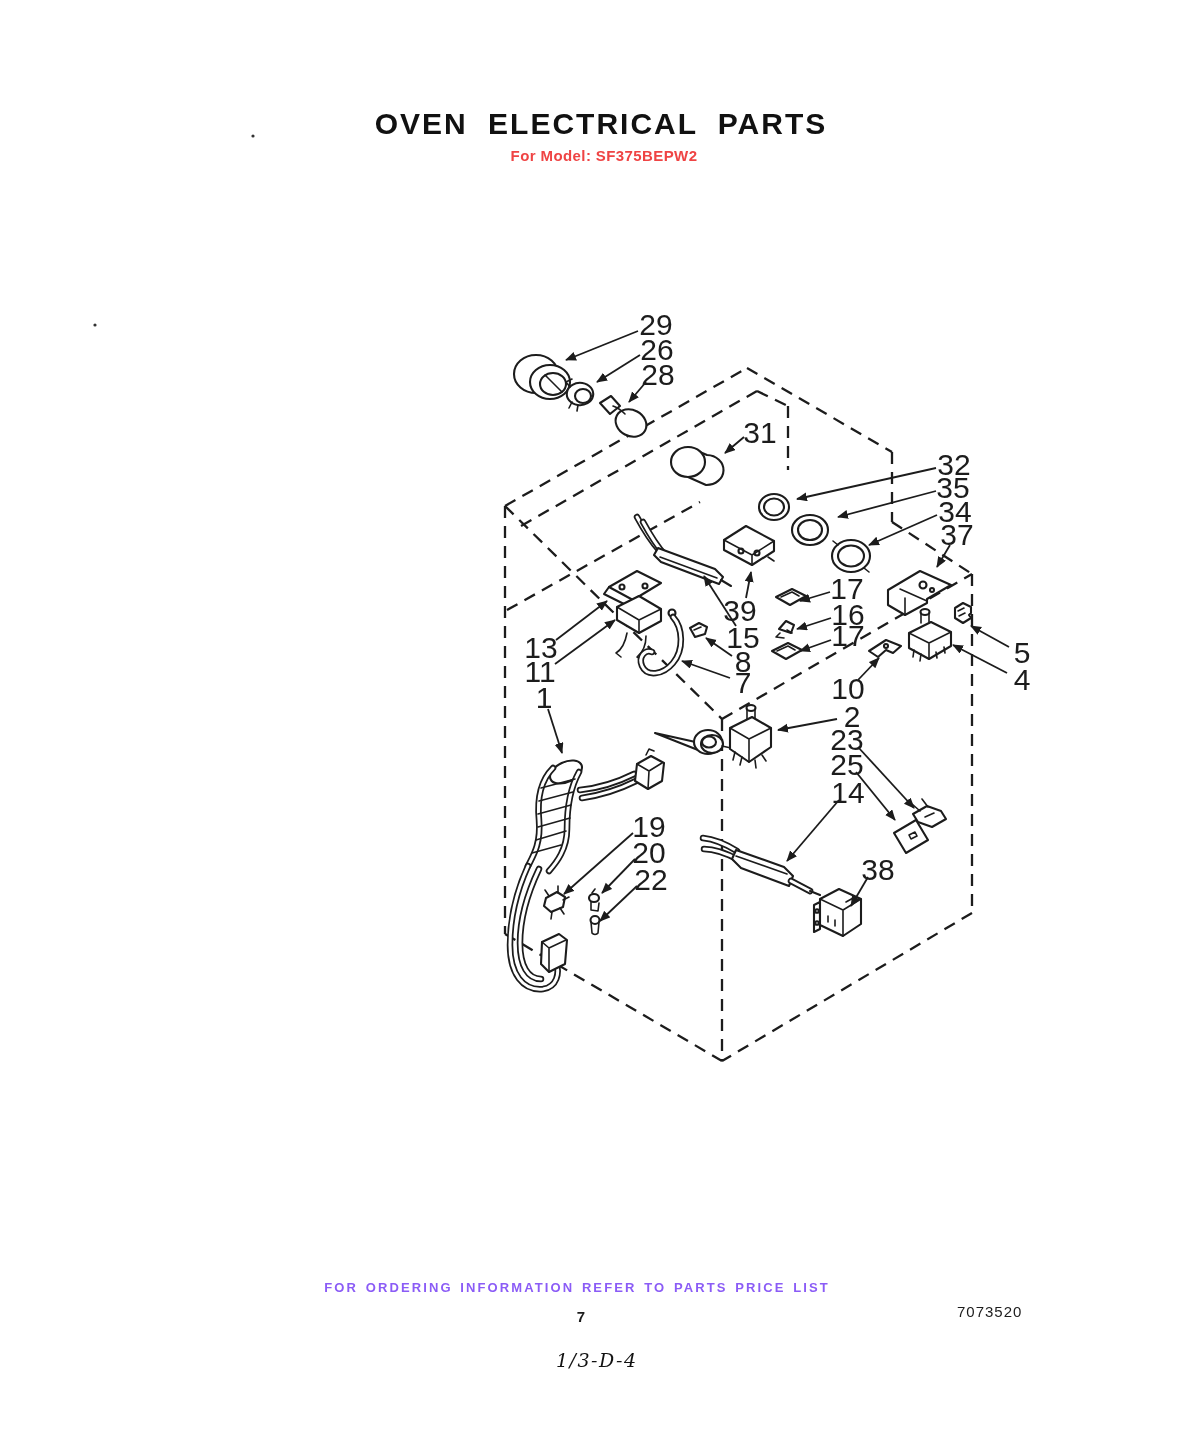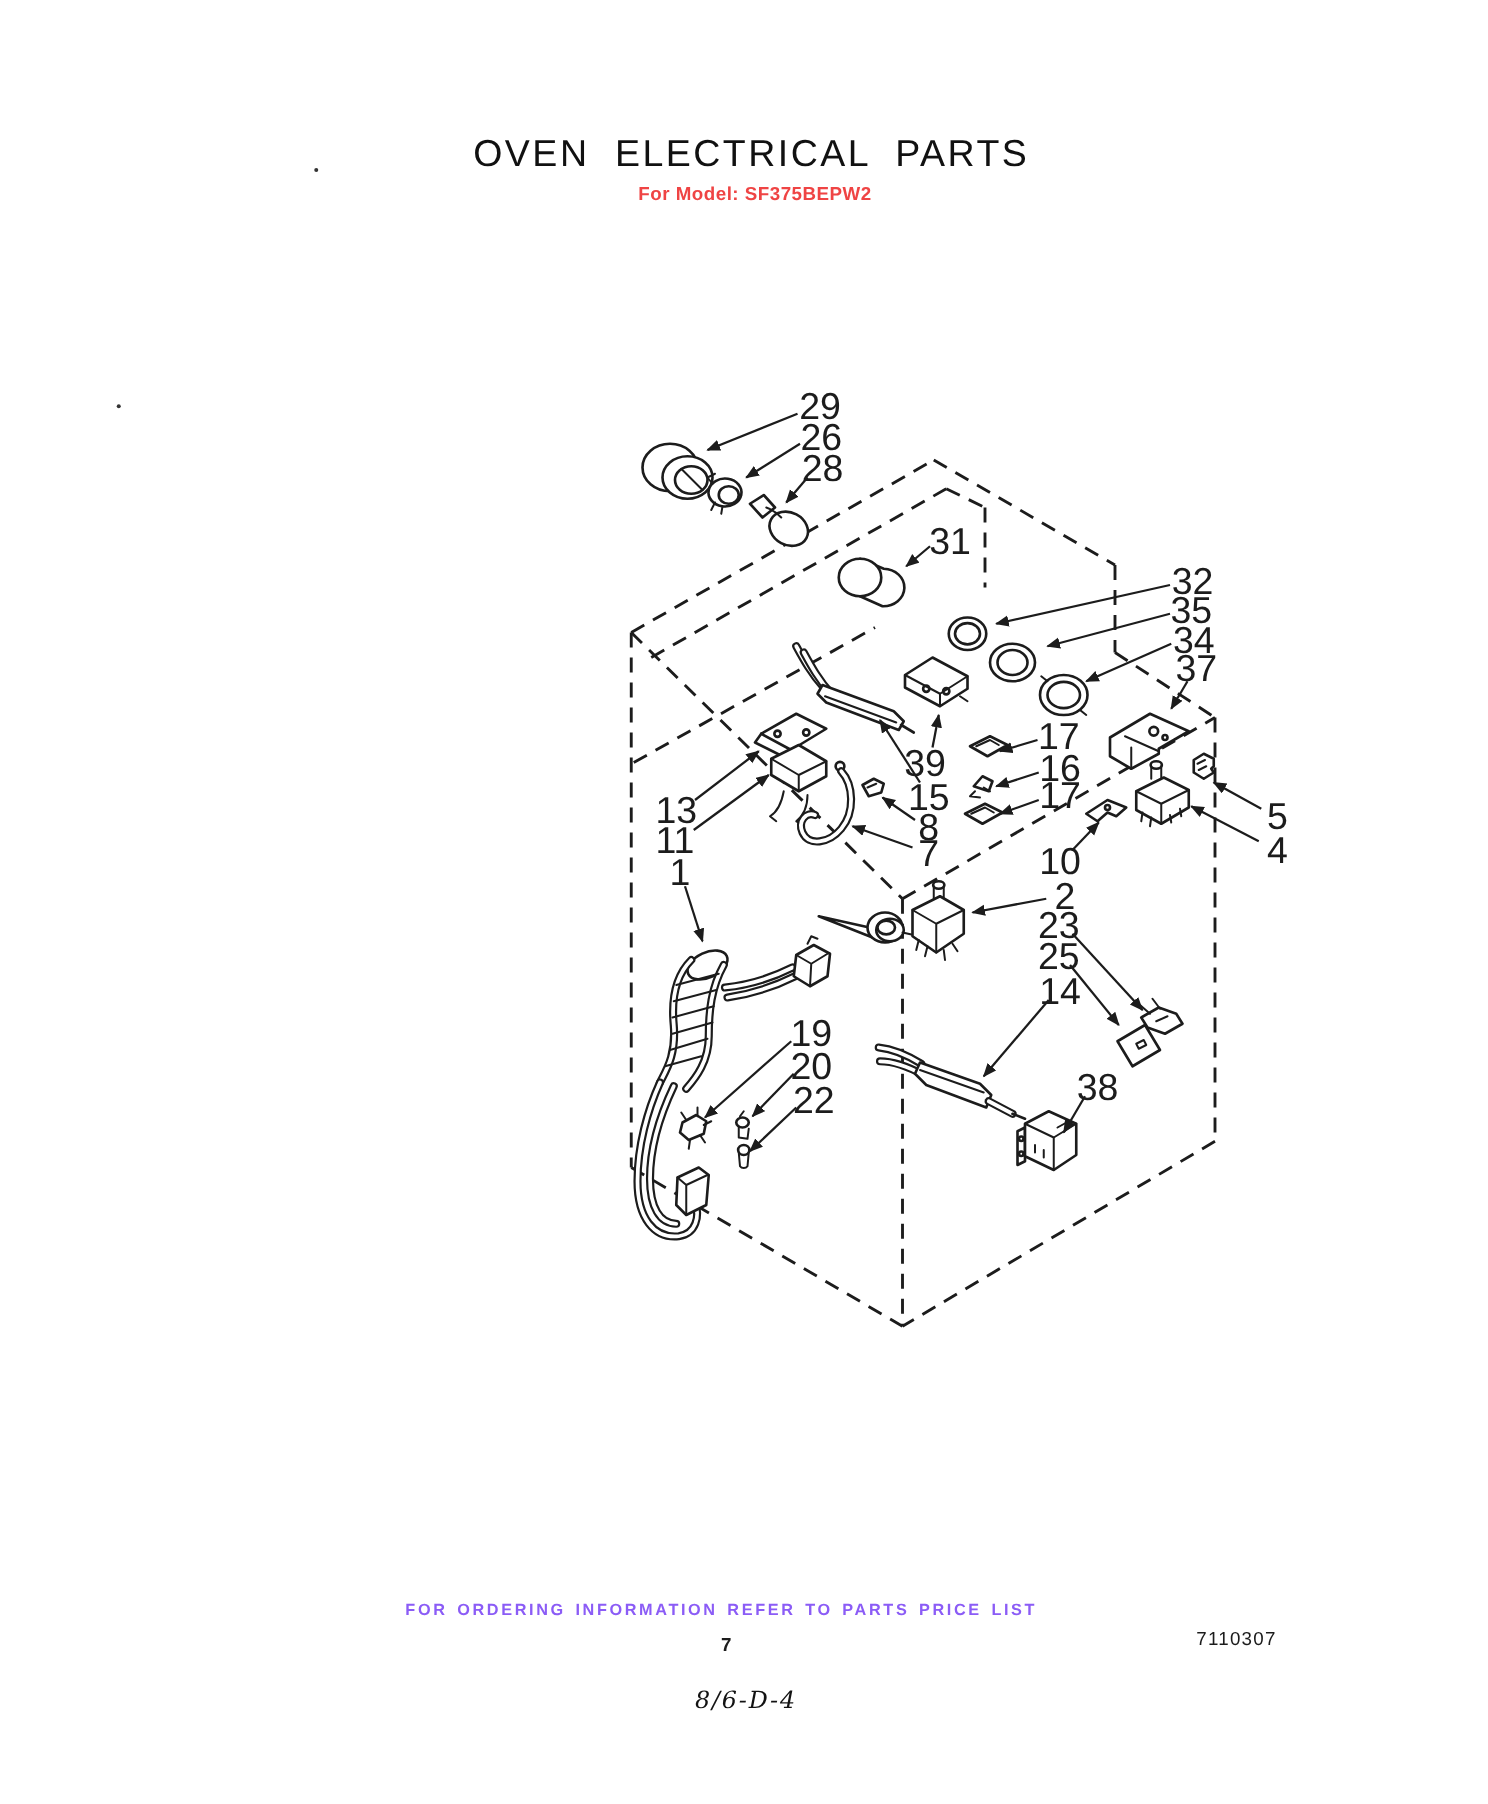--- a/index.html
+++ b/index.html
@@ -7,21 +7,21 @@
   body{
     width:1190px; height:1443px; position:relative;
     background:var(--paper);
     font-family:"Liberation Sans", sans-serif;
     color:var(--ink);
     overflow:hidden;
   }
   .abs{ position:absolute; white-space:nowrap; }
   .ctr{ transform:translateX(-50%); }
   .doc-title{
-    top:107px; left:601px; font-size:30px; font-weight:normal;
+    top:107px; left:601px; font-size:30px; font-weight:bold;
     letter-spacing:2px; word-spacing:10px; color:#111;
   }
   .doc-subtitle{
     top:147px; left:604px; font-size:15px; font-weight:bold;
     letter-spacing:.4px; color:#ef4444;
   }
   .footer-note{
     top:1280px; left:577px; font-size:13px; font-weight:bold;
     letter-spacing:2.1px; word-spacing:2px; color:#8b5cf6;
   }
@@ -48,22 +48,22 @@
   }
   .speck{ fill:#333; stroke:none; }
 </style>
 </head>
 <body>
 
 <div class="abs ctr doc-title">OVEN ELECTRICAL PARTS</div>
 <div class="abs ctr doc-subtitle">For Model: SF375BEPW2</div>
 <div class="abs ctr footer-note">FOR ORDERING INFORMATION REFER TO PARTS PRICE LIST</div>
 <div class="abs ctr page-number">7</div>
-<div class="abs doc-number">7110307</div>
-<div class="abs handwritten">8/6-D-4</div>
+<div class="abs doc-number">7073520</div>
+<div class="abs handwritten">1/3-D-4</div>
 
 <svg width="1190" height="1443" viewBox="0 0 1190 1443">
   <defs>
     <marker id="arrow" markerUnits="userSpaceOnUse" markerWidth="14" markerHeight="12" refX="10" refY="4.5" orient="auto">
       <path d="M0,0 L11,4.5 L0,9 Z" fill="#1c1c1c" stroke="none"></path>
     </marker>
   </defs>
 
   <circle class="speck" cx="253" cy="136" r="1.6"></circle>
   <circle class="speck" cx="95" cy="325" r="1.6"></circle>

